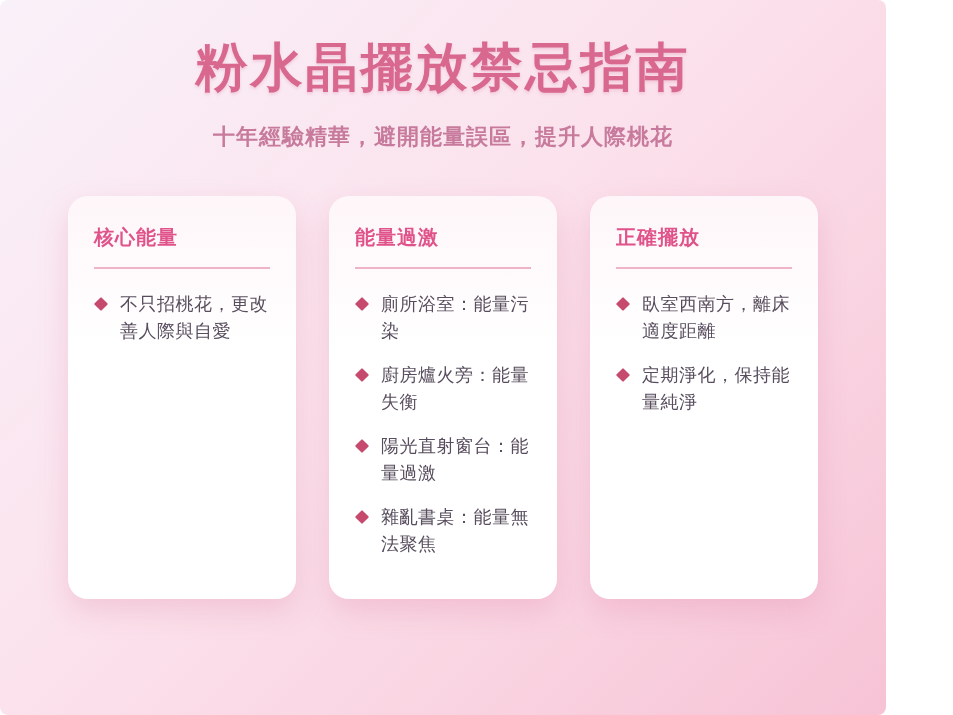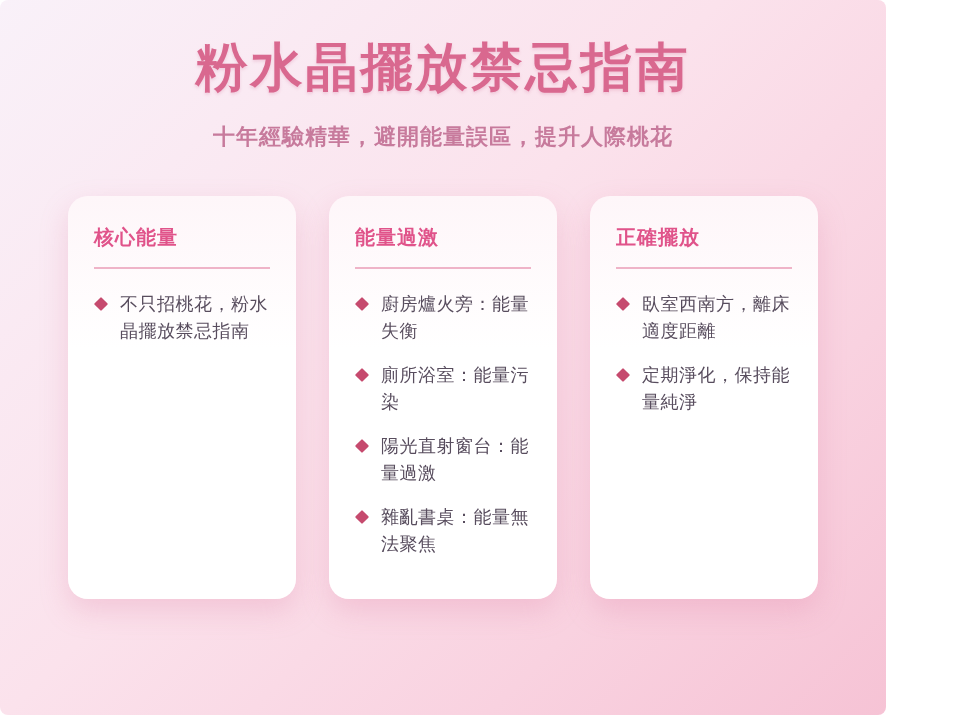--- a/index.html
+++ b/index.html
@@ -103,36 +103,36 @@
   </div>
 
   <div class="cards">
 
     <div class="card">
       <h2 class="card-heading">核心能量</h2>
       <hr class="card-divider">
       <ul class="card-list">
           <li>
             <span class="bullet"></span>
-            <span class="item-text">不只招桃花，粉水晶擺放禁忌指南</span>
+            <span class="item-text">不只招桃花，更改善人際與自愛</span>
           </li>
         </ul>
     </div>
 
     <div class="card">
       <h2 class="card-heading">能量過激</h2>
       <hr class="card-divider">
       <ul class="card-list">
           <li>
             <span class="bullet"></span>
-            <span class="item-text">廚房爐火旁：能量失衡</span>
+            <span class="item-text">廁所浴室：能量污染</span>
           </li>
           <li>
             <span class="bullet"></span>
-            <span class="item-text">廁所浴室：能量污染</span>
+            <span class="item-text">廚房爐火旁：能量失衡</span>
           </li>
           <li>
             <span class="bullet"></span>
             <span class="item-text">陽光直射窗台：能量過激</span>
           </li>
           <li>
             <span class="bullet"></span>
             <span class="item-text">雜亂書桌：能量無法聚焦</span>
           </li>
         </ul>

